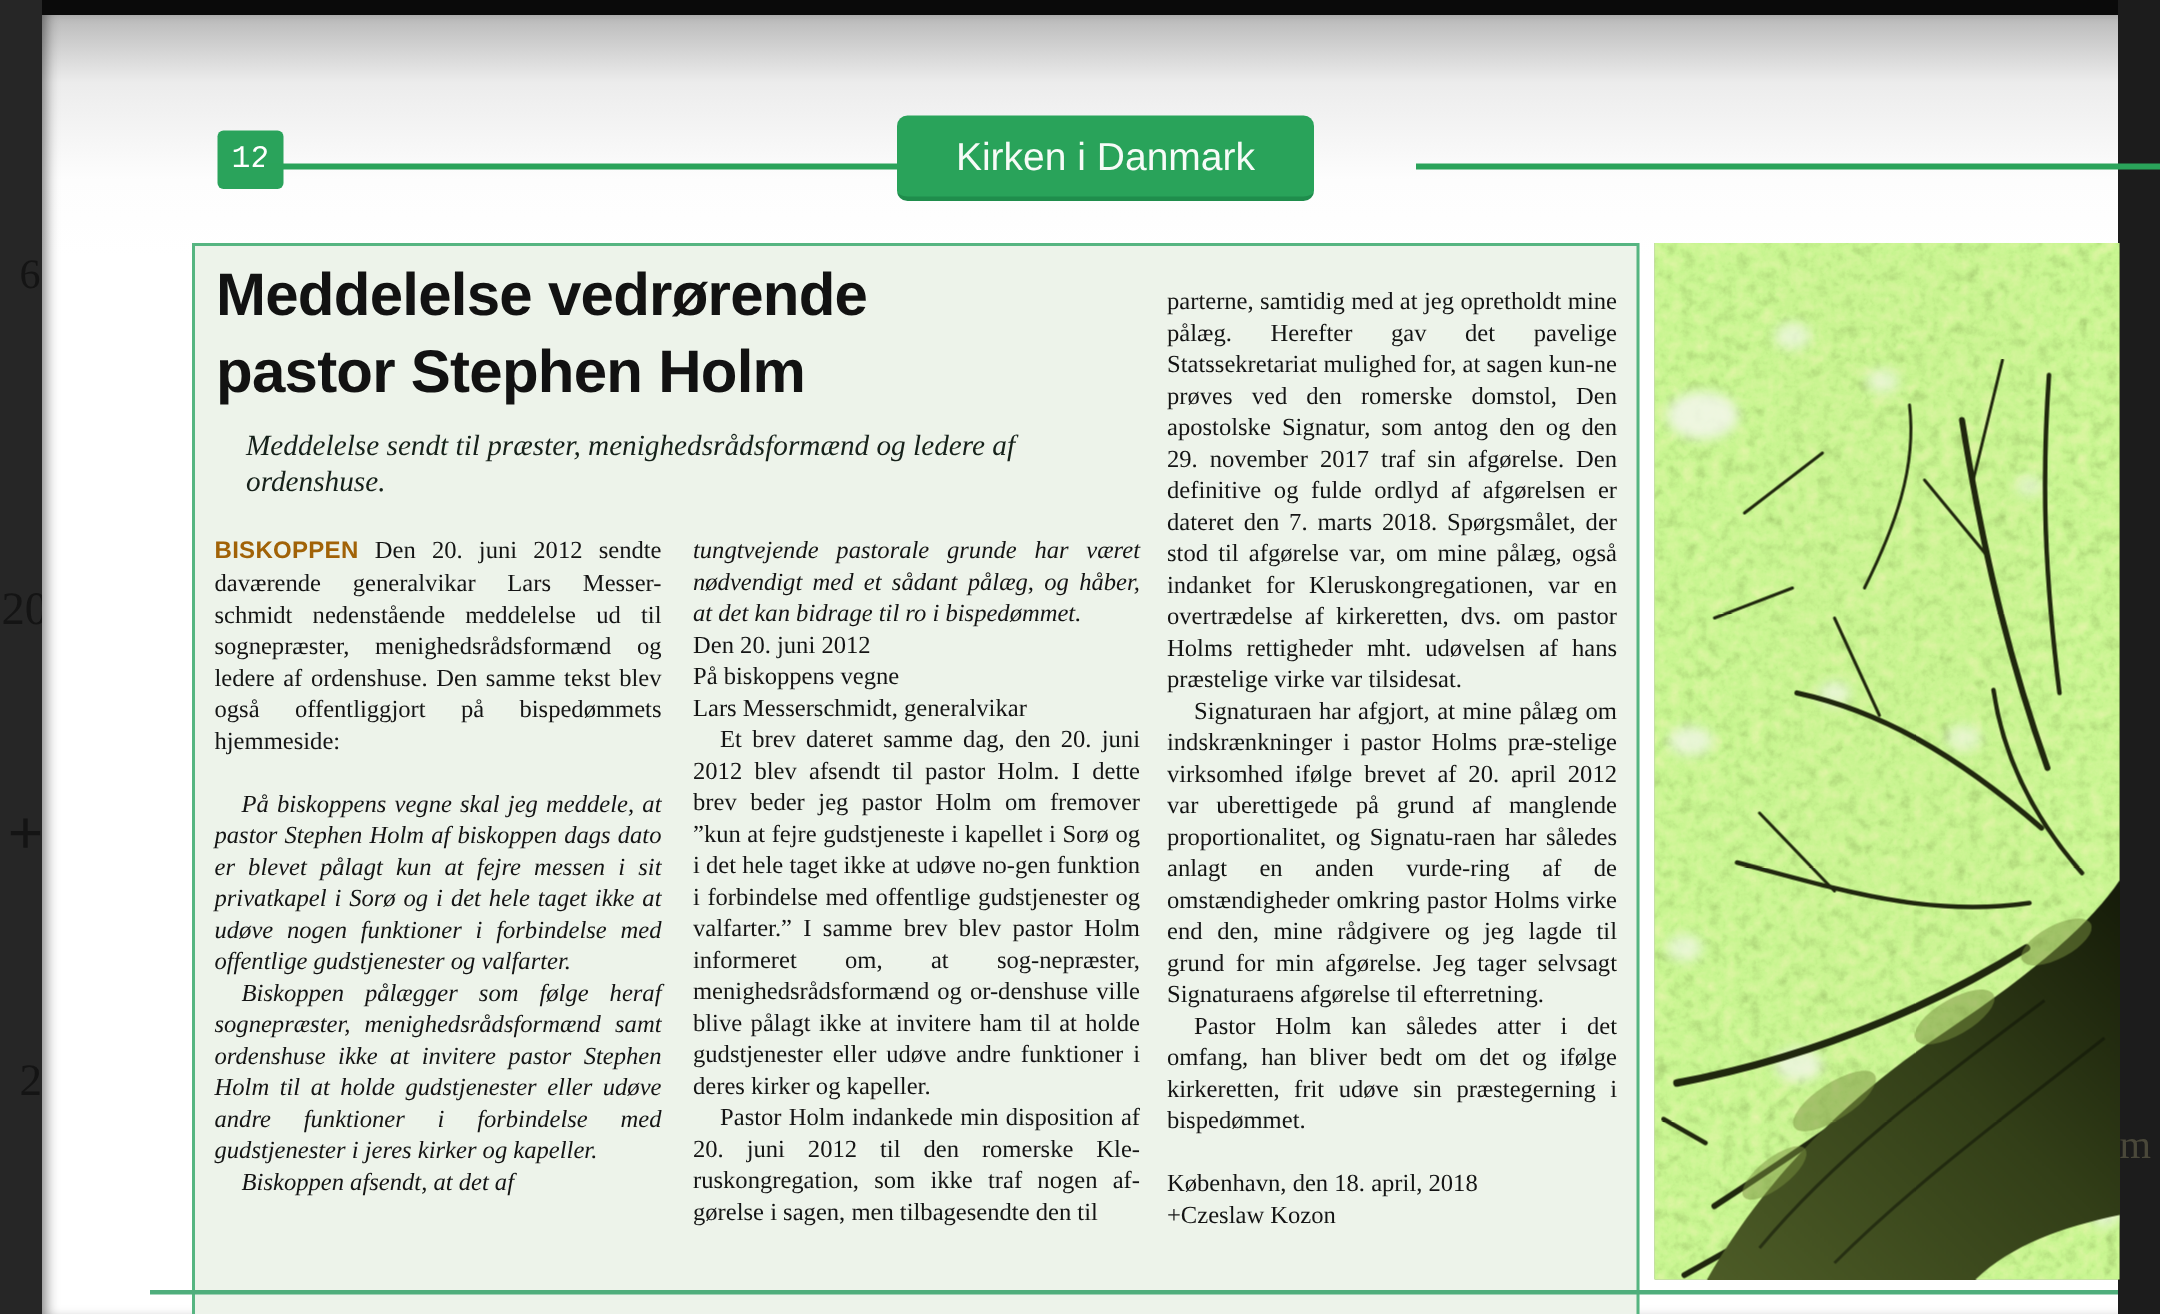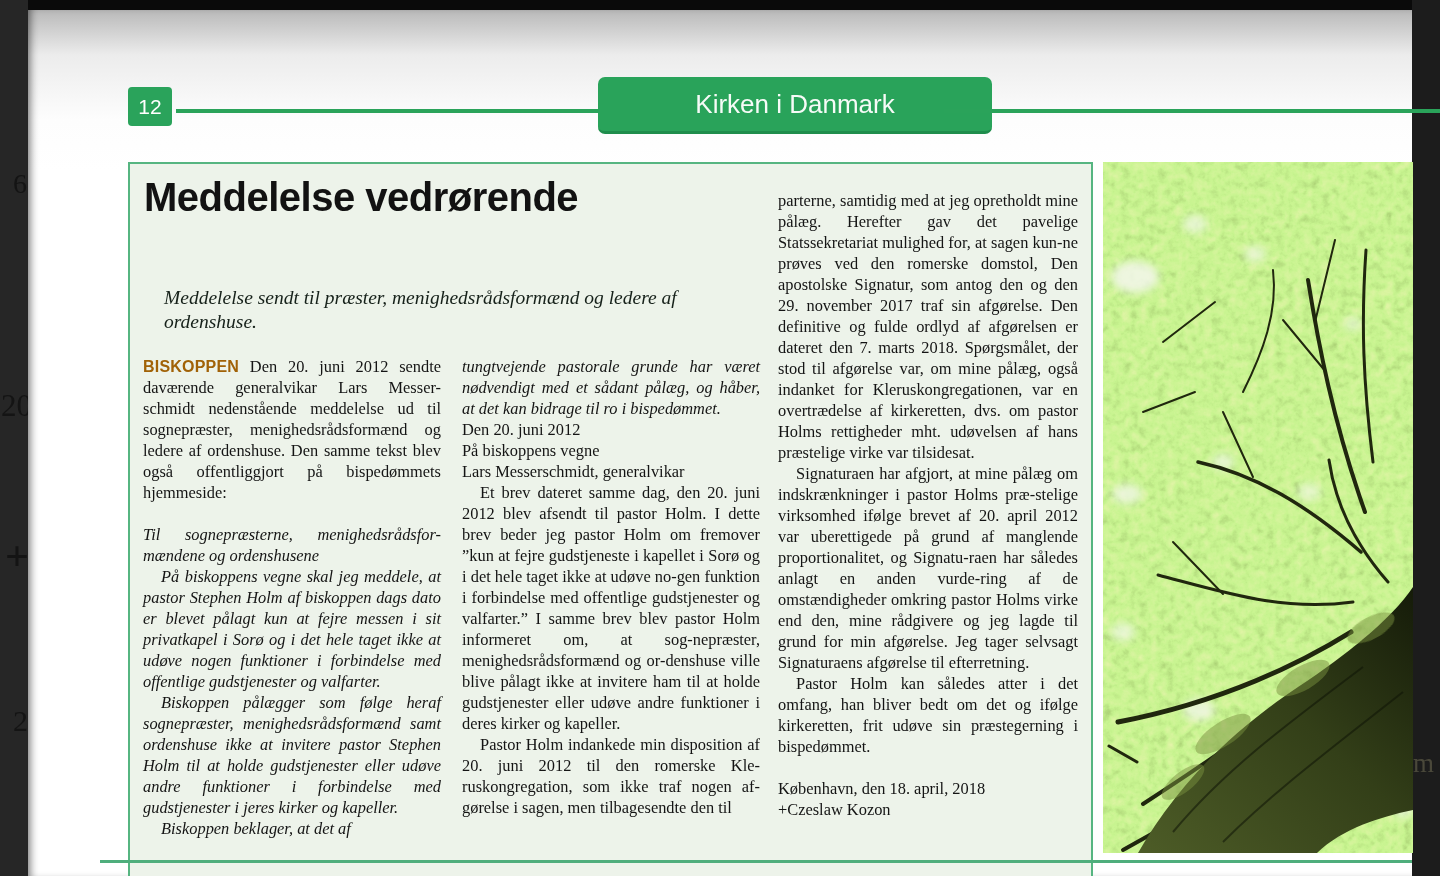--- a/index.html
+++ b/index.html
@@ -18,30 +18,30 @@
   .right-strip{position:absolute;left:1412px;top:0;width:28px;height:876px;background:#1c1c1c;overflow:hidden;}
   .right-strip span{position:absolute;top:748px;left:1px;color:#4a483a;font-size:27px;font-family:"Liberation Serif",serif;}
   
   .page{
     position:absolute;left:28px;top:10px;width:1384px;height:866px;
     background:linear-gradient(#b9b9b9 0px,#ececec 45px,#fdfdfd 110px,#ffffff 160px);
     box-shadow:inset 7px 0 9px -5px rgba(0,0,0,.55);
   }
   
   .page-badge{
-    position:absolute;left:100px;top:77px;width:44px;height:39px;
+    position:absolute;left:117px;top:77px;width:44px;height:39px;
     background:#2aa35b;border-radius:4px;color:#fff;
-    font-family:Liberation Sans, sans-serif;font-size:21px;
+    font-family:Liberation Mono, monospace;font-size:21px;
     display:flex;align-items:center;justify-content:center;
   }
   .rule{position:absolute;top:99px;height:4px;background:#2aa35a;}
   .rule-left{left:148px;width:422px;}
   .rule-right{left:916px;width:496px;}
   .banner{
-    position:absolute;left:570px;top:67px;width:394px;height:57px;
+    position:absolute;left:570px;top:67px;width:278px;height:57px;
     background:#29a35a;border-radius:7px;border-bottom:3px solid #1f8d4c;
     color:#f6fbf7;font-family:"Liberation Sans",sans-serif;font-size:26px;
     display:flex;align-items:center;justify-content:center;box-sizing:border-box;
   }
   
   .article-box{
     position:absolute;left:100px;top:152px;width:965px;height:835px;
     background:#edf3ea;border:2px solid #56b581;box-sizing:border-box;
   }
   .headline{
@@ -91,29 +91,29 @@
 <div class="page">
 
   <div class="page-badge">12</div>
   <div class="rule rule-left"></div>
   <div class="banner">Kirken i Danmark</div>
   <div class="rule rule-right"></div>
 
   <div class="article-box">
     <div class="headline">
       <div>Meddelelse vedrørende</div>
+      <div>pastor Stephen Holm</div>
     </div>
     <div class="subtitle">Meddelelse sendt til præster, menighedsrådsformænd og ledere af ordenshuse.</div>
 
     <div class="col col-1">
       <p class="par gap-after"><span class="lead-label">BISKOPPEN</span><span> Den 20. juni 2012 sendte daværende generalvikar Lars Messer-schmidt nedenstående meddelelse ud til sognepræster, menighedsrådsformænd og ledere af ordenshuse. Den samme tekst blev også offentliggjort på bispedømmets hjemmeside:</span></p>
-      <p class="par it">Til sognepræsterne, menighedsrådsfor-mændene og ordenshusene</p>
       <p class="par it indent">På biskoppens vegne skal jeg meddele, at pastor Stephen Holm af biskoppen dags dato er blevet pålagt kun at fejre messen i sit privatkapel i Sorø og i det hele taget ikke at udøve nogen funktioner i forbindelse med offentlige gudstjenester og valfarter.</p>
       <p class="par it indent">Biskoppen pålægger som følge heraf sognepræster, menighedsrådsformænd samt ordenshuse ikke at invitere pastor Stephen Holm til at holde gudstjenester eller udøve andre funktioner i forbindelse med gudstjenester i jeres kirker og kapeller.</p>
-      <p class="par it indent">Biskoppen beklager, at det af</p>
+      <p class="par it indent">Biskoppen afsendt, at det af</p>
     </div>
 
     <div class="col col-2">
       <p class="par it">tungtvejende pastorale grunde har været nødvendigt med et sådant pålæg, og håber, at det kan bidrage til ro i bispedømmet.</p>
       <p class="line">Den 20. juni 2012</p>
       <p class="line">På biskoppens vegne</p>
       <p class="line gap-after">Lars Messerschmidt, generalvikar</p>
       <p class="par indent">Et brev dateret samme dag, den 20. juni 2012 blev afsendt til pastor Holm. I dette brev beder jeg pastor Holm om fremover ”kun at fejre gudstjeneste i kapellet i Sorø og i det hele taget ikke at udøve no-gen funktion i forbindelse med offentlige gudstjenester og valfarter.” I samme brev blev pastor Holm informeret om, at sog-nepræster, menighedsrådsformænd og or-denshuse ville blive pålagt ikke at invitere ham til at holde gudstjenester eller udøve andre funktioner i deres kirker og kapeller.</p>
       <p class="par indent">Pastor Holm indankede min disposition af 20. juni 2012 til den romerske Kle-ruskongregation, som ikke traf nogen af-gørelse i sagen, men tilbagesendte den til</p>
     </div>

